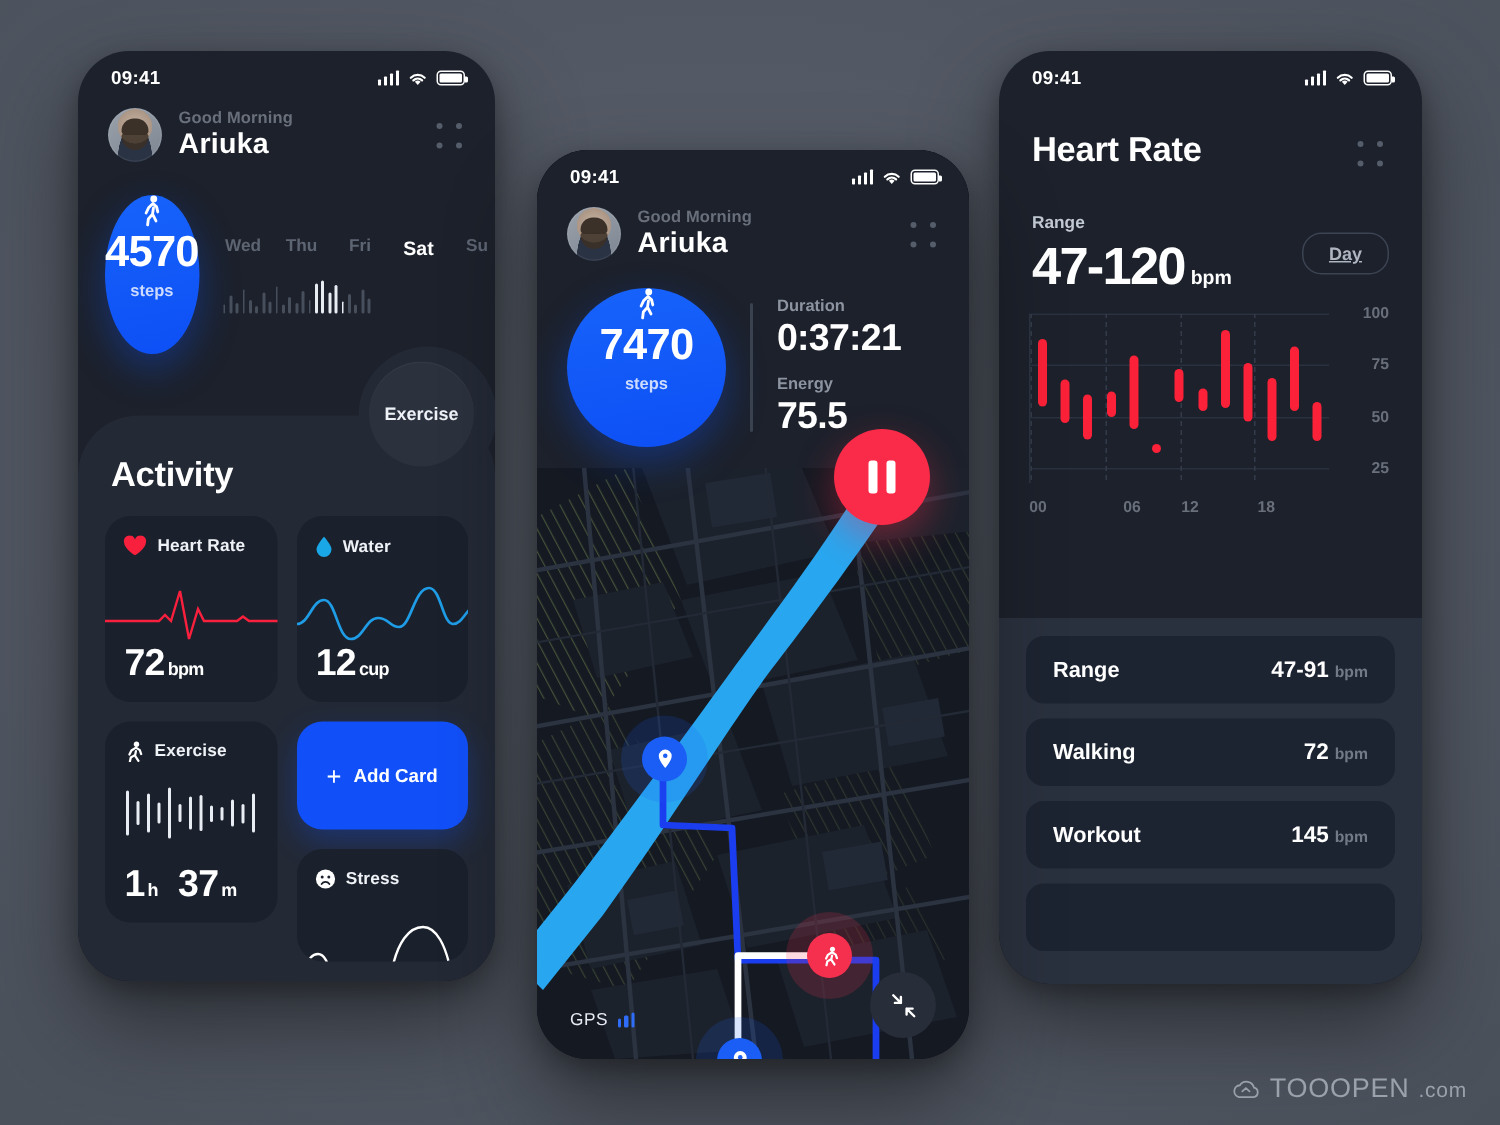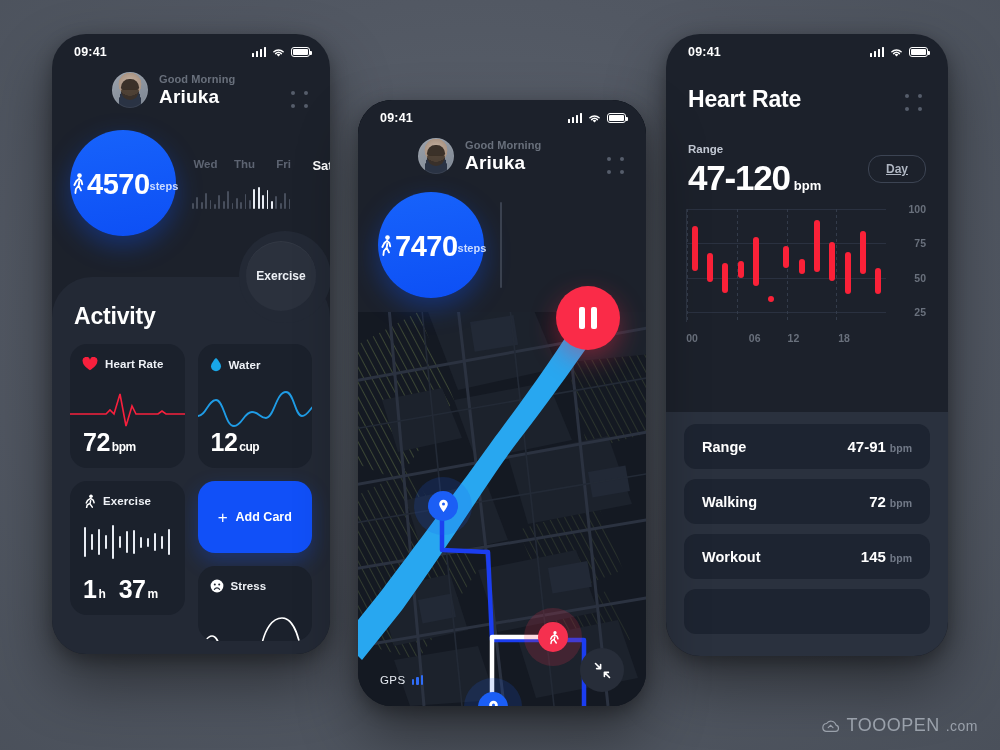--- a/index.html
+++ b/index.html
@@ -31,21 +31,21 @@
   .sb-icons { display:flex; align-items:center; gap:5px; }
   .sig { display:flex; align-items:flex-end; gap:1.5px; height:10px;}
   .sig i { width:2.5px; background:#fff; border-radius:.5px; display:block;}
   .sig i:nth-child(1){height:4px;} .sig i:nth-child(2){height:6px;}
   .sig i:nth-child(3){height:8px;} .sig i:nth-child(4){height:10px;}
   .batt { width:19px;height:10px;border:1.3px solid #fff;border-radius:3px;position:relative;}
   .batt::after{content:'';position:absolute;right:-3px;top:3px;width:2px;height:4px;background:#fff;border-radius:0 1px 1px 0;}
   .batt i{position:absolute;inset:1.3px;background:#fff;border-radius:1px;}
 
   
-  .greet { display:flex; align-items:flex-end; padding:8px 18px 0 20px;margin-left:40px; }
+  .greet { display:flex; align-items:center; padding:8px 18px 0 20px; }
   .avatar {
     width:36px;height:36px;border-radius:50%;flex:0 0 auto;
     background:
       radial-gradient(circle at 50% 34%, #c9b7a7 0%, #ab9584 38%, transparent 39%),
       radial-gradient(ellipse at 50% 92%, #2a3344 0%, #2a3344 44%, transparent 45%),
       linear-gradient(150deg,#9ba2ab,#7c8592);
     box-shadow:inset 0 0 0 1px rgba(255,255,255,.07);
     position:relative; overflow:hidden;
   }
   .avatar::before{
@@ -59,21 +59,21 @@
   .greet-txt { margin-left:11px; flex:1 1 auto; }
   .greet-sub { color:#69707c; font-size:11px; font-weight:bold; letter-spacing:.1px;}
   .greet-name{ color:#fff; font-size:19px; font-weight:bold; margin-top:1px; letter-spacing:.2px;}
   .dots4 { display:grid; grid-template-columns:repeat(2,4px); gap:9px; margin-right:4px;}
   .dots4 span { width:4px;height:4px;border-radius:50%;background:#555d6b; display:block;}
 
   
   .steps-circle {
     width:106px;height:106px;border-radius:50%;
     background:linear-gradient(170deg,#1763fb,#0d4ff5);
-    display:flex;flex-direction:row;align-items:center;justify-content:flex-start;
+    display:flex;flex-direction:column;align-items:center;justify-content:flex-start;
     box-shadow:0 10px 26px rgba(13,79,245,.36);
   }
   .steps-num { color:#fff;font-size:29px;font-weight:bold;line-height:1;margin-top:3px;letter-spacing:-.5px;}
   .steps-lbl { color:#cddcff;font-size:11px;margin-top:5px;font-weight:bold;}
   .walk-ico svg { display:block; }
 
   
   .week { flex:1 1 auto; padding-left:16px; }
   .week-days { display:flex; gap:12px; color:#5d6472; font-size:11.5px; font-weight:bold;}
   .week-days span { width:27px; text-align:center;}
@@ -492,20 +492,26 @@
         <span class="walk-ico">
           <svg width="17" height="21" viewBox="0 0 17 21">
             <circle cx="9.5" cy="2.6" r="2.3" fill="#fff"></circle>
             <path d="M9 5.7 6.2 8.3 4.4 12M9 5.7l2.4 2.2.8 3.4M9.3 8.6l-.6 4.1 2.3 4.6M8.7 12.7 5.9 16l-.5 4" stroke="#fff" stroke-width="1.9" fill="none" stroke-linecap="round" stroke-linejoin="round"></path>
           </svg>
         </span>
         <div class="steps-num">7470</div>
         <div class="steps-lbl">steps</div>
       </div>
       <div class="stat-divider" style="height:86px"></div>
+      <div>
+        <div class="stat-lbl">Duration</div>
+        <div class="stat-val">0:37:21</div>
+        <div class="stat-lbl" style="margin-top:10px">Energy</div>
+        <div class="stat-val">75.5</div>
+      </div>
     </div>
   </div>
 
   <div class="pause-btn">
     <i></i>
       <i></i>
   </div>
 </div>
 
 <div class="phone" id="phone3">

